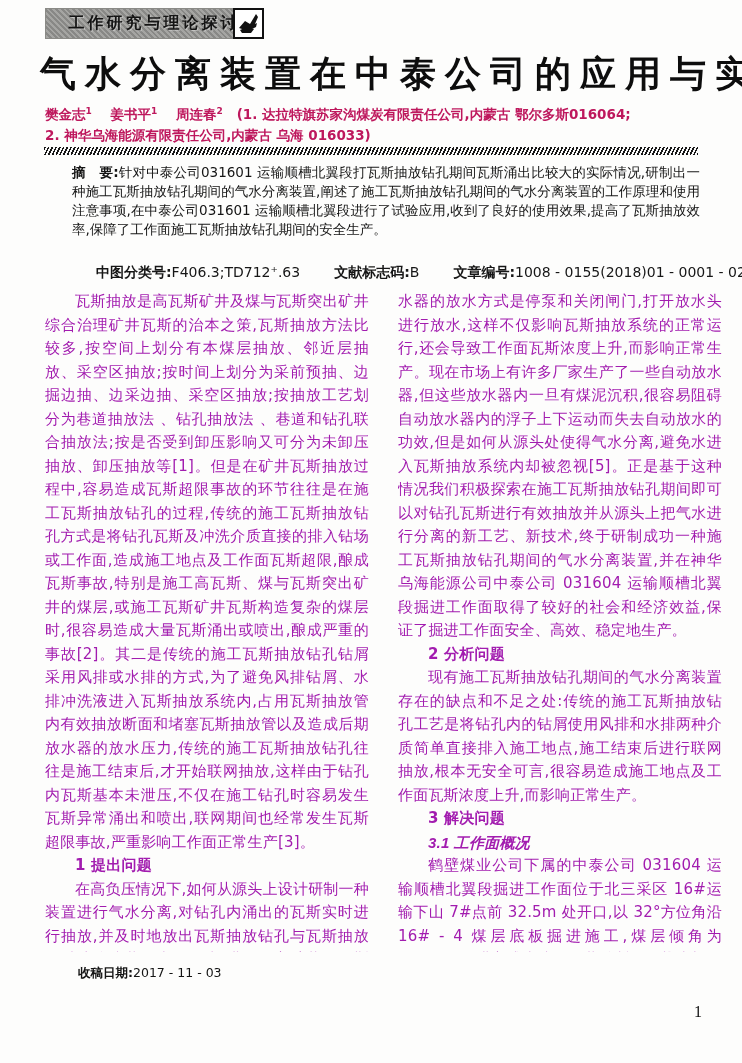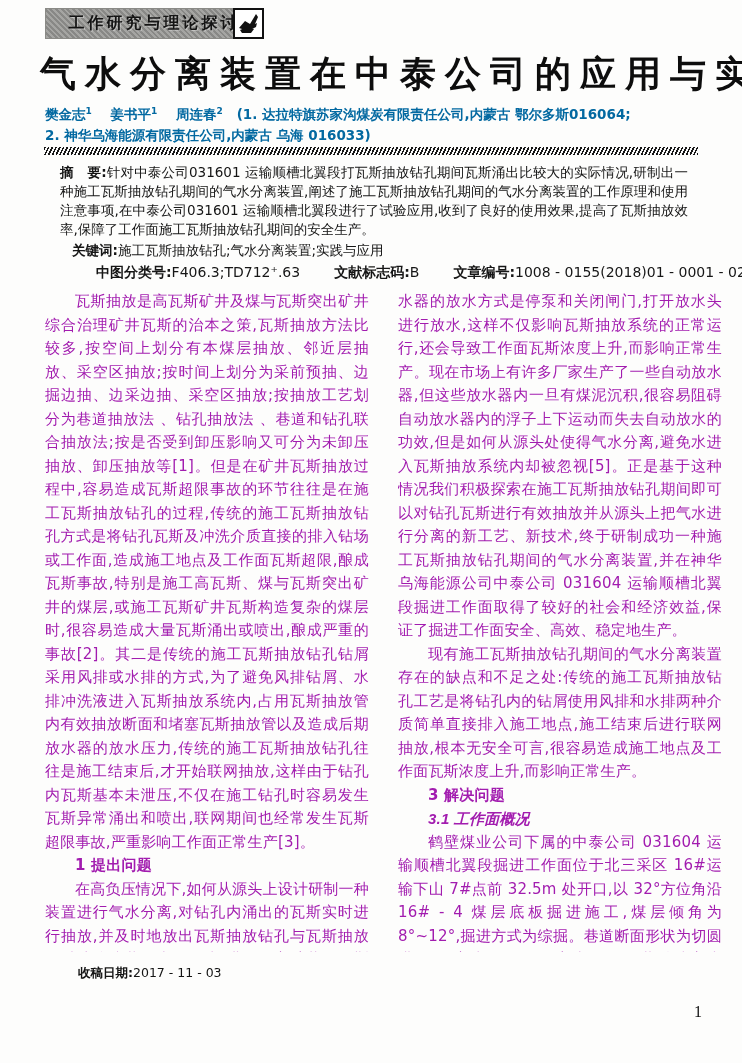--- a/index.html
+++ b/index.html
@@ -35,33 +35,33 @@
   
   .title{
     position:absolute;left:40px;top:50px;width:662px;height:46px;
     text-align:center;
     font-family:"Liberation Serif","DejaVu Serif",serif;
     font-weight:bold;font-size:36px;letter-spacing:9px;
     white-space:nowrap;color:#0d0d0d;
   }
   .authors{
     position:absolute;left:45px;top:100px;width:655px;
-    font-size:13.5px;font-weight:600;line-height:21px;color:#0369a1;
+    font-size:13.5px;font-weight:600;line-height:21px;color:#be185d;
   }
   .authors sup{font-size:9px;}
   .author-name{margin-right:14px;}
   .author-name:last-of-type{margin-right:0;}
   
   .hatch{
     position:absolute;left:44px;top:147px;width:654px;height:8px;
     background:repeating-linear-gradient(115deg,#161616 0 1.6px,#fbfbfb 1.6px 3.4px);
   }
   
   .abstract{
-    position:absolute;left:60px;top:163px;width:628px;
+    position:absolute;left:72px;top:163px;width:628px;
     font-size:13.5px;line-height:19px;text-align:justify;color:#141414;
   }
   .b{font-weight:bold;}
   .keywords{
     position:absolute;left:72px;top:241px;width:628px;
     font-size:13.5px;line-height:19px;
   }
   .classline{
     position:absolute;left:96px;top:262px;width:622px;
     font-size:14px;line-height:20px;white-space:nowrap;
@@ -117,36 +117,34 @@
     <br>
     <span>2. 神华乌海能源有限责任公司,内蒙古 乌海 016033)</span>
   </div>
 
   <div class="hatch"></div>
 
   <div class="abstract">
     <span class="b">摘　要:</span><span>针对中泰公司031601 运输顺槽北翼段打瓦斯抽放钻孔期间瓦斯涌出比较大的实际情况,研制出一种施工瓦斯抽放钻孔期间的气水分离装置,阐述了施工瓦斯抽放钻孔期间的气水分离装置的工作原理和使用注意事项,在中泰公司031601 运输顺槽北翼段进行了试验应用,收到了良好的使用效果,提高了瓦斯抽放效率,保障了工作面施工瓦斯抽放钻孔期间的安全生产。</span>
   </div>
 
-  <div class="keywords">
-    <span class="b">关键词:</span><span>施工瓦斯抽放钻孔;气水分离装置;实践与应用</span>
-  </div>
 
   <div class="classline">
     <span class="b">中图分类号:</span><span>F406.3;TD712⁺.63</span><span class="gap"></span><span class="b">文献标志码:</span><span>B</span><span class="gap"></span><span class="b">文章编号:</span><span>1008 - 0155(2018)01 - 0001 - 02</span>
   </div>
 
   <div class="col col-left">
     <p class="para">瓦斯抽放是高瓦斯矿井及煤与瓦斯突出矿井综合治理矿井瓦斯的治本之策,瓦斯抽放方法比较多,按空间上划分有本煤层抽放、邻近层抽放、采空区抽放;按时间上划分为采前预抽、边掘边抽、边采边抽、采空区抽放;按抽放工艺划分为巷道抽放法 、钻孔抽放法 、巷道和钻孔联合抽放法;按是否受到卸压影响又可分为未卸压抽放、卸压抽放等[1]。但是在矿井瓦斯抽放过程中,容易造成瓦斯超限事故的环节往往是在施工瓦斯抽放钻孔的过程,传统的施工瓦斯抽放钻孔方式是将钻孔瓦斯及冲洗介质直接的排入钻场或工作面,造成施工地点及工作面瓦斯超限,酿成瓦斯事故,特别是施工高瓦斯、煤与瓦斯突出矿井的煤层,或施工瓦斯矿井瓦斯构造复杂的煤层时,很容易造成大量瓦斯涌出或喷出,酿成严重的事故[2]。其二是传统的施工瓦斯抽放钻孔钻屑采用风排或水排的方式,为了避免风排钻屑、水排冲洗液进入瓦斯抽放系统内,占用瓦斯抽放管内有效抽放断面和堵塞瓦斯抽放管以及造成后期放水器的放水压力,传统的施工瓦斯抽放钻孔往往是施工结束后,才开始联网抽放,这样由于钻孔内瓦斯基本未泄压,不仅在施工钻孔时容易发生瓦斯异常涌出和喷出,联网期间也经常发生瓦斯超限事故,严重影响工作面正常生产[3]。</p>
     <p class="sec-h">1 提出问题</p>
     <p class="para">在高负压情况下,如何从源头上设计研制一种装置进行气水分离,对钻孔内涌出的瓦斯实时进行抽放,并及时地放出瓦斯抽放钻孔与瓦斯抽放管过渡连接装置内的积水,进而提高矿井的瓦斯抽放效率,成为制约高瓦斯矿井及煤与瓦斯突出矿井瓦斯抽放的一个技术难题和瓶颈[4]。针对这种情况,国内外许多科研机构都展开了技术攻关,但多数都是钻进积水进入抽放系统内如何放出这种被动的放水设备和工艺,且传统的人工放</p>
   </div>
 
   <div class="col col-right">
     <p class="para-cont">水器的放水方式是停泵和关闭闸门,打开放水头进行放水,这样不仅影响瓦斯抽放系统的正常运行,还会导致工作面瓦斯浓度上升,而影响正常生产。现在市场上有许多厂家生产了一些自动放水器,但这些放水器内一旦有煤泥沉积,很容易阻碍自动放水器内的浮子上下运动而失去自动放水的功效,但是如何从源头处使得气水分离,避免水进入瓦斯抽放系统内却被忽视[5]。正是基于这种情况我们积极探索在施工瓦斯抽放钻孔期间即可以对钻孔瓦斯进行有效抽放并从源头上把气水进行分离的新工艺、新技术,终于研制成功一种施工瓦斯抽放钻孔期间的气水分离装置,并在神华乌海能源公司中泰公司 031604 运输顺槽北翼段掘进工作面取得了较好的社会和经济效益,保证了掘进工作面安全、高效、稳定地生产。</p>
+    <p class="sec-h">2 分析问题</p>
     <p class="para">现有施工瓦斯抽放钻孔期间的气水分离装置存在的缺点和不足之处:传统的施工瓦斯抽放钻孔工艺是将钻孔内的钻屑使用风排和水排两种介质简单直接排入施工地点,施工结束后进行联网抽放,根本无安全可言,很容易造成施工地点及工作面瓦斯浓度上升,而影响正常生产。</p>
     <p class="sec-h">3 解决问题</p>
     <p class="sub-h">3.1 工作面概况</p>
     <p class="para">鹤壁煤业公司下属的中泰公司 031604 运输顺槽北翼段掘进工作面位于北三采区 16#运输下山 7#点前 32.5m 处开口,以 32°方位角沿 16# - 4 煤层底板掘进施工,煤层倾角为 8°~12°,掘进方式为综掘。巷道断面形状为切圆拱形,净高为 3.9m,净宽为 5.0m,巷道墙高为 2.2m,拱高为 1.7m。巷道采用锚杆+金属网+锚索联合支护形式。巷道设计长度为 1440m。</p>
 
   </div>
 
   <div class="footnote">
     <p><span class="b">收稿日期:</span><span>2017 - 11 - 03</span></p>
   </div>

